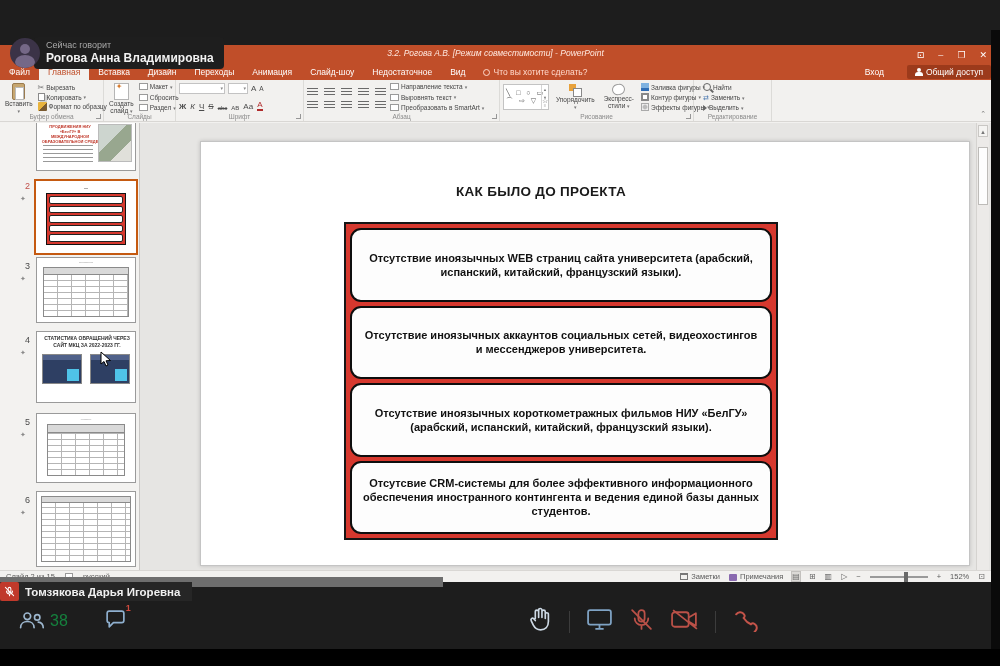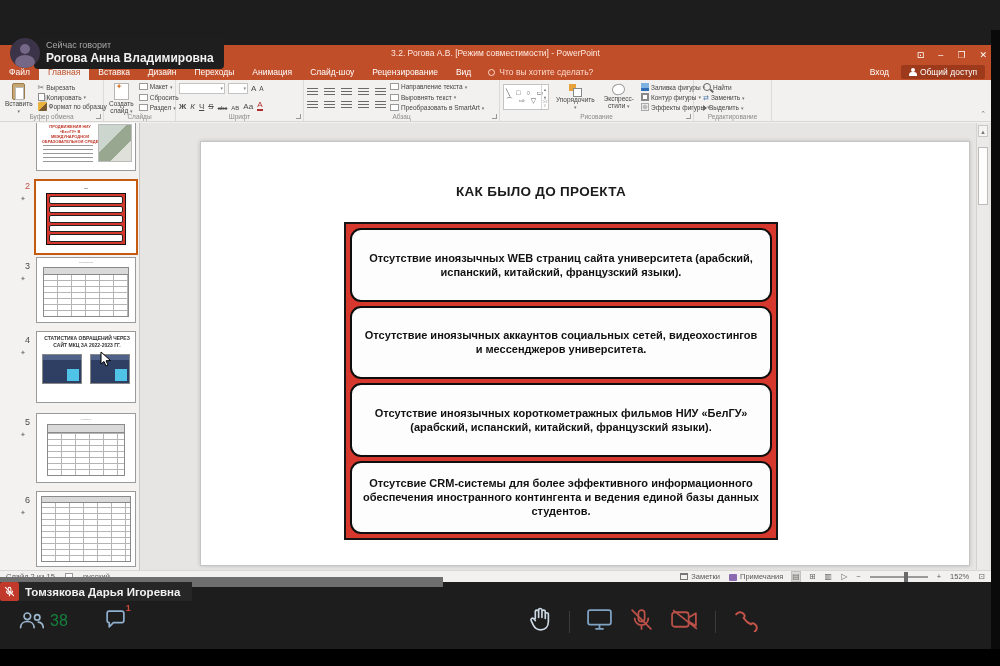--- a/index.html
+++ b/index.html
@@ -20,31 +20,31 @@
   #speaker-overlay { position:absolute; left:10px; top:36px; height:34px; display:flex; align-items:center; z-index:50; }
   #speaker-avatar { width:30px; height:30px; border-radius:50%; background:#3b3347; position:relative; z-index:2; overflow:hidden; flex:none; }
   #speaker-avatar .head { position:absolute; left:10px; top:6px; width:10px; height:10px; border-radius:50%; background:#756887; }
   #speaker-avatar .body { position:absolute; left:5px; top:17px; width:20px; height:14px; border-radius:50%; background:#756887; }
   #speaker-box { margin-left:-6px; background:#1e1e1e; border-radius:4px; padding:3px 10px 4px 12px; }
   #speaker-label { font-size:9px; color:#a9a9a9; }
   #speaker-name { font-size:12px; color:#f2f2f2; font-weight:bold; margin-top:1px; }
 
   
   #ppt { position:absolute; left:0; top:45px; width:991px; height:537px; background:#f2f1ef; z-index:10; }
-  #ppt-titlebar { position:absolute; left:0; top:0; width:100%; height:19px; background:#c04e29; color:#fff; }
+  #ppt-titlebar { position:absolute; left:0; top:0; width:100%; height:19px; background:#c04e29; color:#fff;font-style:italic; }
   #ppt-title { position:absolute; left:0; top:3px; width:100%; text-align:center; font-size:8.5px; color:#ffe9e0; }
   #win-controls { position:absolute; right:4px; top:0; height:19px; display:flex; align-items:center; gap:14px; font-size:9px; color:#fff; }
   #win-controls span { cursor:default; }
 
   #ppt-tabrow { position:absolute; left:0; top:19px; width:100%; height:16px; background:#c04e29; display:flex; align-items:stretch; }
   .ppt-tab { font-size:8.5px; color:#fff; padding:3px 9px 0 9px; }
   .ppt-tab.active { background:#f2f1ef; color:#c04e29; }
   #tellme { display:flex; align-items:center; gap:4px; font-size:8.5px; color:#ffd9cc; padding:0 8px; }
   .bulb { width:7px; height:7px; border:1px solid #ffd9cc; border-radius:50%; }
-  #tab-right { margin-left:auto; display:flex; align-items:center; gap:12px; padding-right:6px; }
+  #tab-right { margin-left:auto; display:flex; align-items:center; gap:23px; padding-right:0; }
   #signin { font-size:8.5px; color:#fff; }
   #share-btn { display:flex; align-items:center; gap:4px; background:#9c3a1b; color:#fff; font-size:8.5px; padding:2px 8px; border-radius:2px; }
   .person-ico { width:7px; height:8px; position:relative; }
   .person-ico::before { content:""; position:absolute; left:2px; top:0; width:4px; height:4px; border-radius:50%; background:#fff; }
   .person-ico::after { content:""; position:absolute; left:0; top:4px; width:8px; height:4px; border-radius:3px 3px 0 0; background:#fff; }
 
   
   #ribbon { position:absolute; left:0; top:35px; width:100%; height:42px; background:#f2f1ef; border-bottom:1px solid #d9d7d4; display:flex; }
   .rgroup { position:relative; border-right:1px solid #dcdbd8; height:100%; padding:2px 3px 10px 3px; }
   .rg-label { position:absolute; left:0; bottom:1px; width:100%; text-align:center; font-size:6.5px; color:#8a8a8a; }
@@ -185,21 +185,21 @@
     </div>
 
     <div id="ppt-tabrow">
       <div class="ppt-tab">Файл</div>
       <div class="ppt-tab active">Главная</div>
       <div class="ppt-tab">Вставка</div>
       <div class="ppt-tab">Дизайн</div>
       <div class="ppt-tab">Переходы</div>
       <div class="ppt-tab">Анимация</div>
       <div class="ppt-tab">Слайд-шоу</div>
-      <div class="ppt-tab">Рецензирование</div>
+      <div class="ppt-tab">Недостаточное</div>
       <div class="ppt-tab">Вид</div>
       <div id="tellme">
         <span class="bulb"></span>
         <span>Что вы хотите сделать?</span>
       </div>
       <div id="tab-right">
         <span id="signin">Вход</span>
         <span id="share-btn">
           <span class="person-ico"></span>
           <span>Общий доступ</span>

